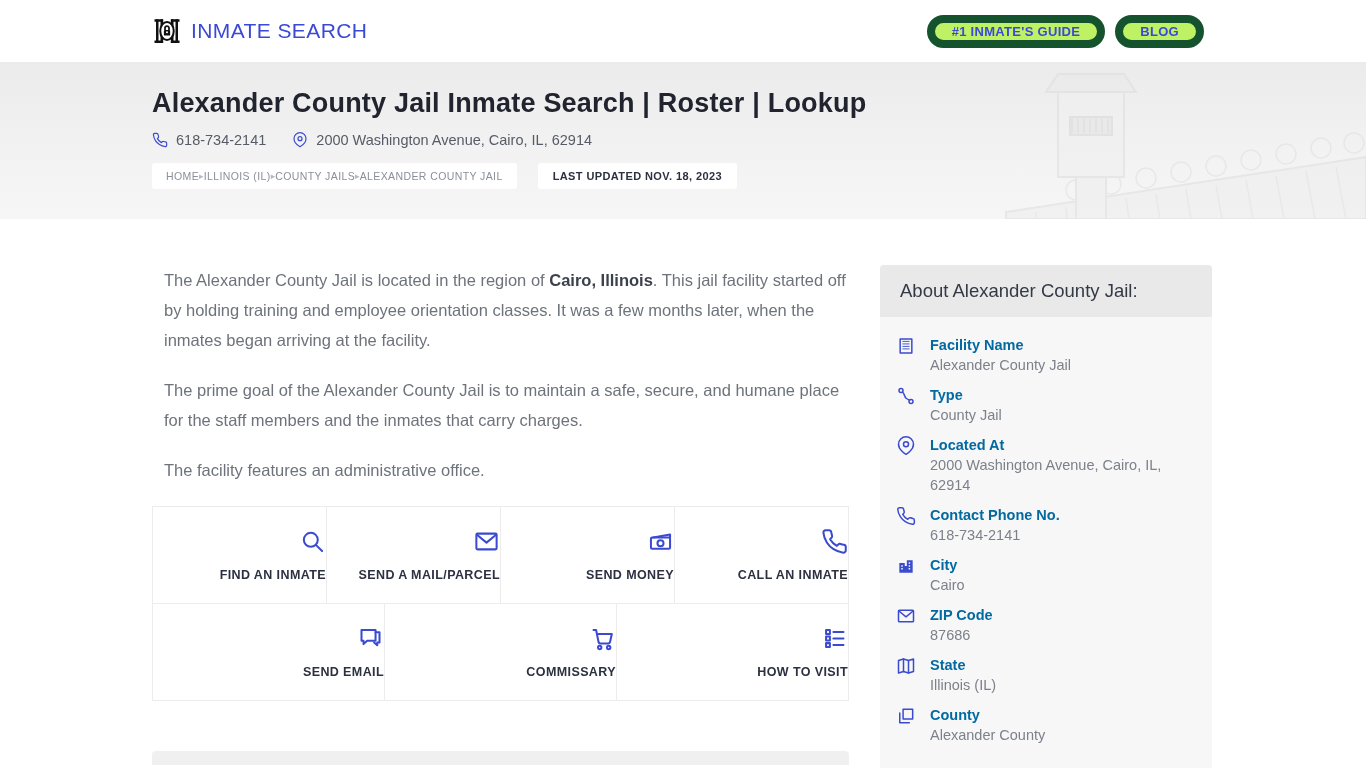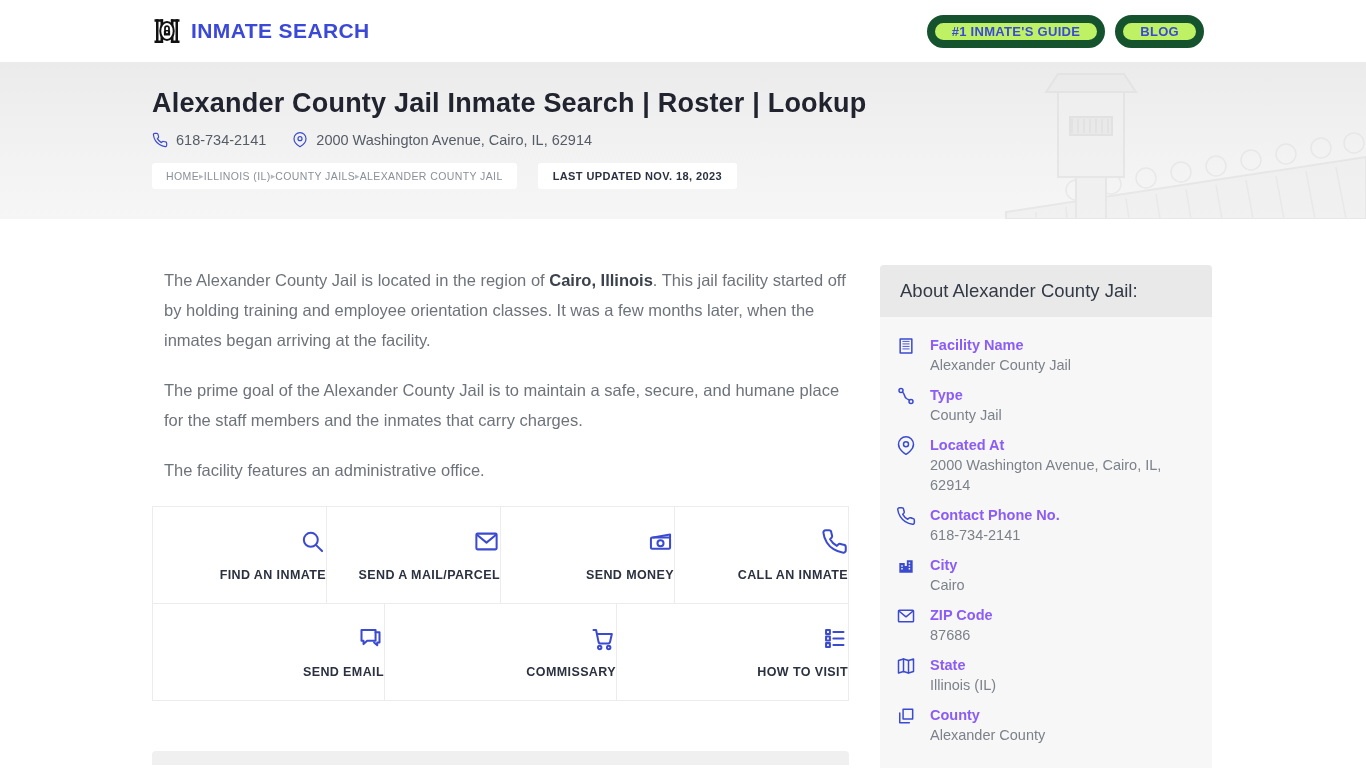--- a/index.html
+++ b/index.html
@@ -5,21 +5,21 @@
   * { margin:0; padding:0; box-sizing:border-box; }
   html,body { width:1366px; height:768px; overflow:hidden; background:#fff;
               font-family:"Liberation Sans", sans-serif; }
   .page { position:relative; width:1366px; height:768px; }
 
   
   .header { height:62px; background:#fff; display:flex; align-items:center;
             justify-content:space-between; padding:0 162px 0 152px; }
   .brand { display:flex; align-items:center; gap:9px; cursor:pointer; }
   .brand svg { display:block; }
-  .brand-name { color:#3a49d6; font-size:21px; font-weight:bold; letter-spacing:.4px; }
+  .brand-name { color:#3a49d6; font-size:21px; font-weight:normal; letter-spacing:.4px; }
   .hdr-nav { display:flex; gap:10px; }
   .pill-btn { border:8px solid #14532d; color:#3a49d6; background:#bef264;
               border-radius:17px; height:33px; padding:0 17px; font-size:13px;
               font-weight:bold; letter-spacing:.3px; display:flex; align-items:center;
               cursor:pointer; font-family:"Liberation Sans", sans-serif; }
 
   
   .hero { position:relative; height:157px;
           background:linear-gradient(180deg,#ebebeb 0%,#f2f2f2 55%,#f6f6f6 100%);
           padding:26px 0 0 152px; overflow:hidden; }
@@ -57,21 +57,21 @@
   .next-strip { margin-top:50px; height:14px; background:#f0f0f0;
                 border-radius:4px 4px 0 0; }
 
   
   .side-col { width:332px; background:#f7f7f7; border-radius:4px; }
   .side-head { background:#e9e9e9; border-radius:4px 4px 0 0; padding:15px 20px;
                font-size:18.5px; color:#333a46; }
   .side-body { padding:18px 16px 16px 16px; }
   .side-item { display:flex; gap:12px; margin-bottom:10px; }
   .side-ico { width:22px; flex:0 0 22px; padding-top:1px; }
-  .side-label { font-size:14.5px; font-weight:bold; color:#8b5cf6; line-height:20px; }
+  .side-label { font-size:14.5px; font-weight:bold; color:#0369a1; line-height:20px; }
   .side-value { font-size:14.5px; color:#7c818a; line-height:20px; }
 
   .ico-blue { stroke:#3b4bd0; fill:none; stroke-width:1.8; stroke-linecap:round;
               stroke-linejoin:round; }
 </style>
 </head>
 <body>
 
 <div class="page">
 

